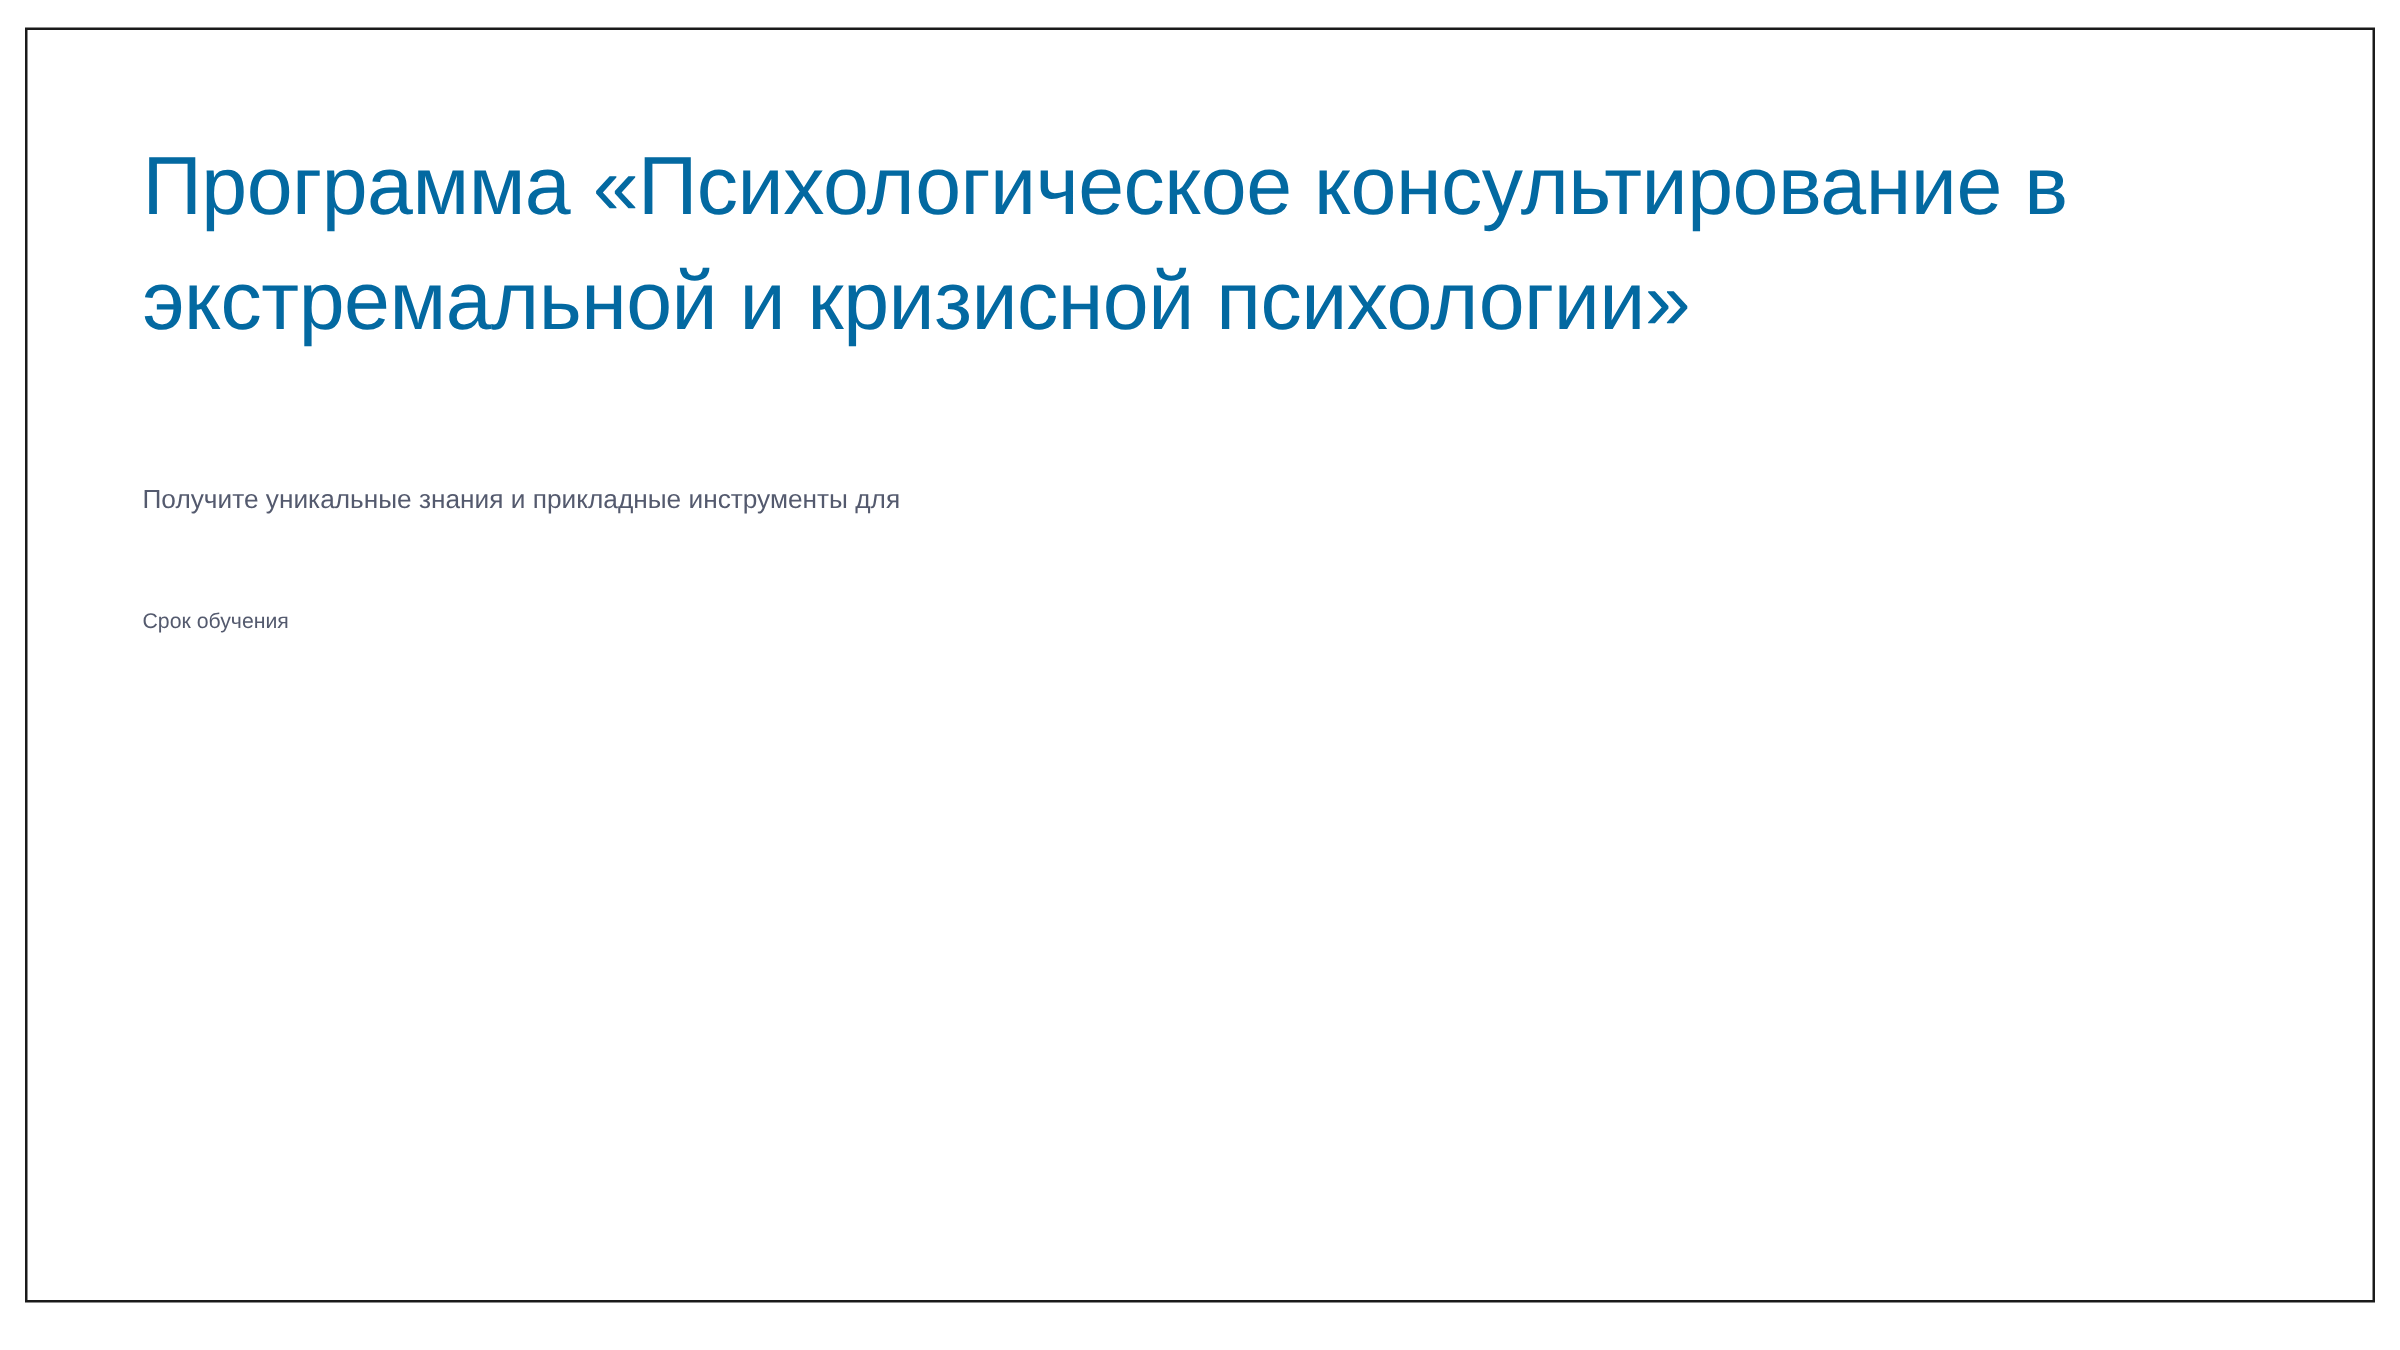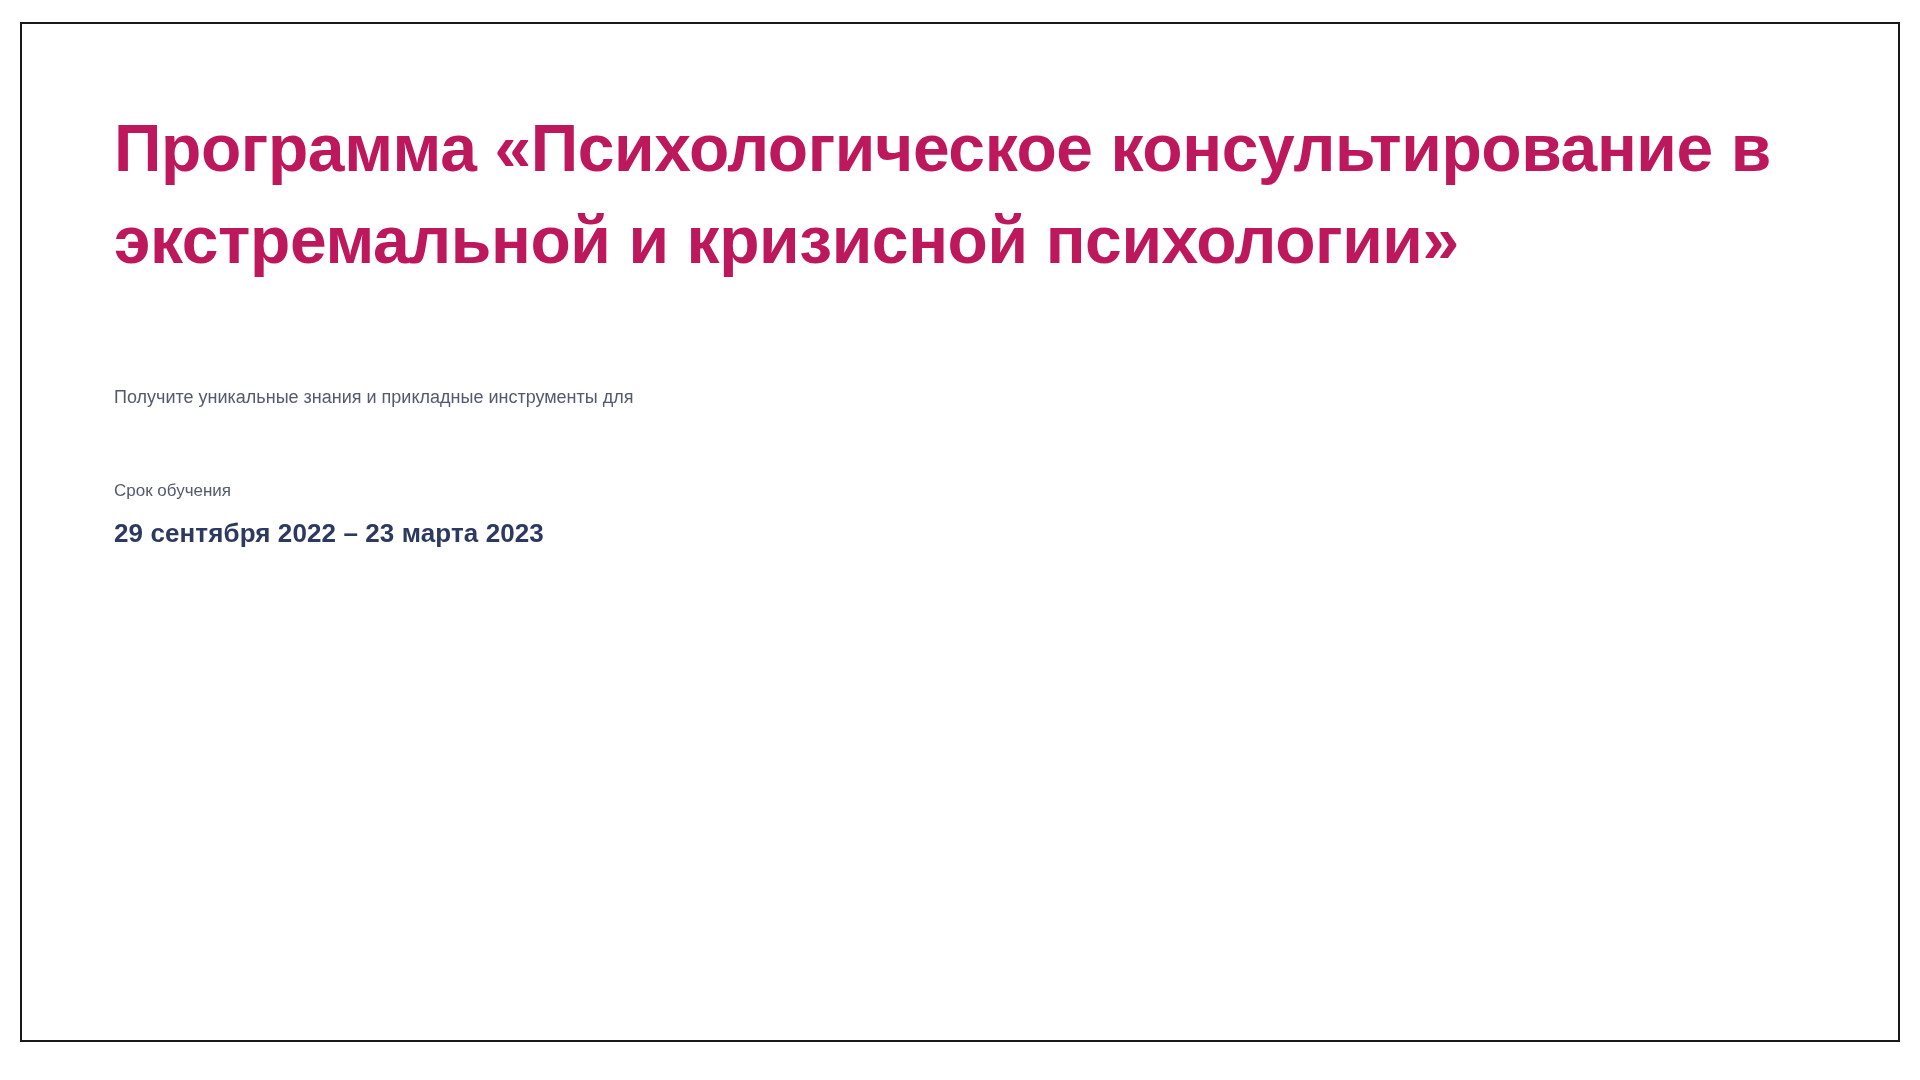--- a/index.html
+++ b/index.html
@@ -30,34 +30,34 @@
     margin-top: 22px;
     width: 1880px;
     height: 1020px;
     background: #ffffff;
     border: 2px solid #1a1a1a;
     box-sizing: border-box;
     padding: 78px 92px 0 92px;
   }
 
   .card-title {
-    color: #be185d;
+    color: #0369a1;
     font-family: "Liberation Sans", sans-serif;
-    font-weight: bold;
+    font-weight: normal;
     font-size: 66px;
     line-height: 1.40;
     letter-spacing: -0.4px;
     margin: 0;
     max-width: 1720px;
   }
 
   .card-desc {
     margin-top: 92px;
     color: #545a6e;
-    font-size: 18px;
+    font-size: 21px;
     line-height: 2.0;
     font-weight: normal;
     max-width: 1500px;
   }
   .card-desc p {
     margin: 0;
   }
 
   .duration-block {
     margin-top: 62px;
@@ -82,17 +82,16 @@
   <div class="card">
 
     <h1 class="card-title">Программа «Психологическое консультирование в экстремальной и кризисной психологии»</h1>
 
     <div class="card-desc">
       <p>Получите уникальные знания и прикладные инструменты для</p>
     </div>
 
     <div class="duration-block">
       <div class="duration-label">Срок обучения</div>
-      <div class="duration-value">29 сентября 2022 – 23 марта 2023</div>
     </div>
 
   </div>
 </div>
 
 </body></html>

